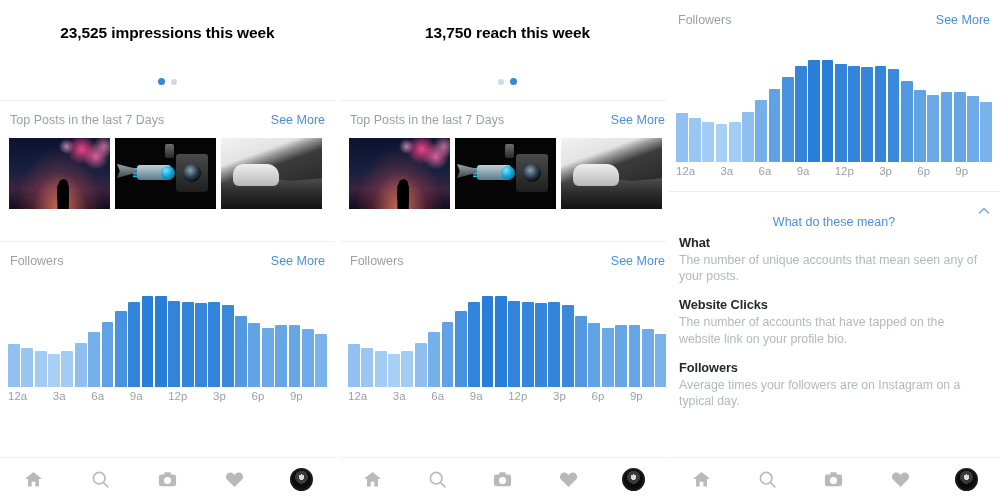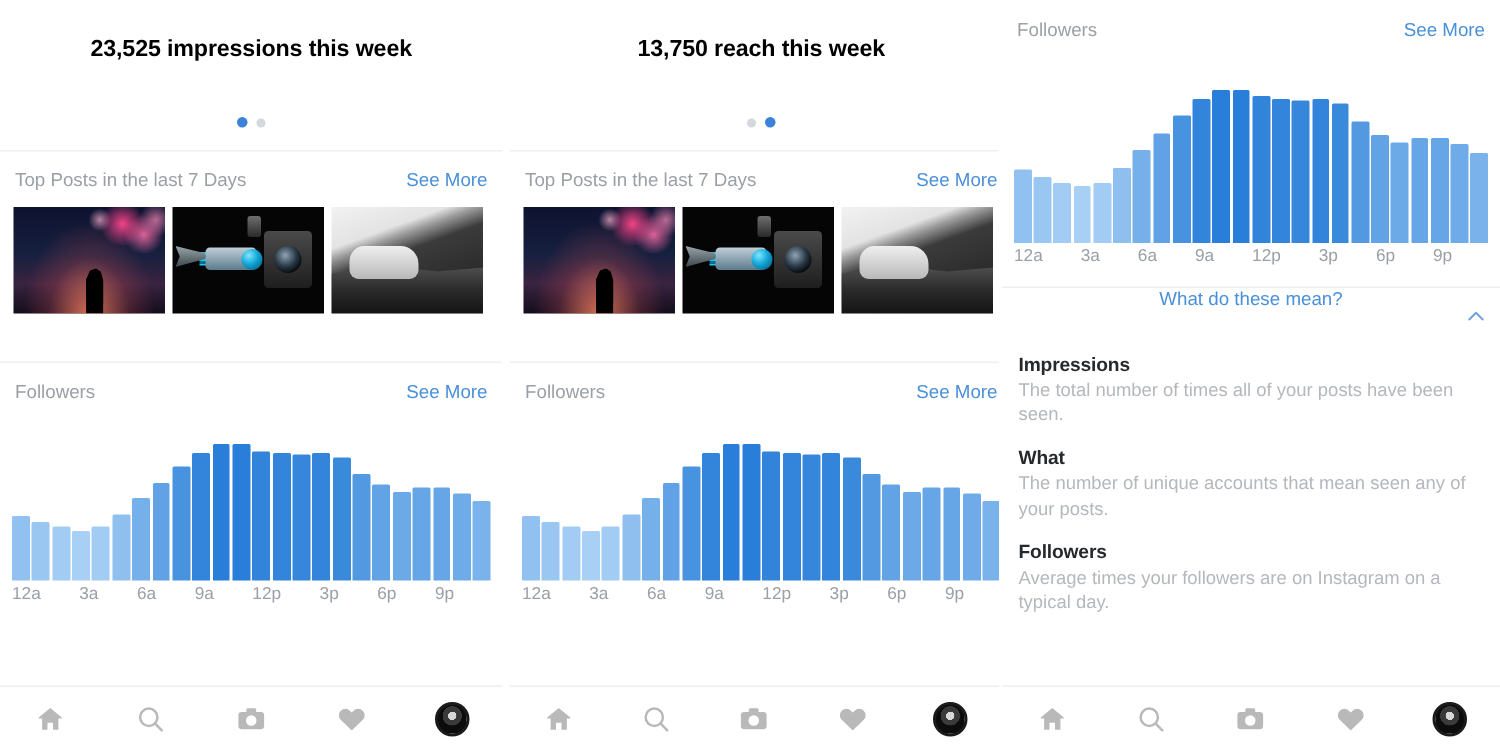--- a/index.html
+++ b/index.html
@@ -90,21 +90,21 @@
 
   
   .chart-wrap { padding:0 0 0 0; }
   .chart { position:relative; height:108px; display:flex; align-items:flex-end;
            padding:0 8px; gap:1.5px; }
   .bar { flex:1 1 0; border-radius:1px 1px 0 0; }
   .axis { display:flex; padding:3px 8px 0 8px; gap:1.5px; }
   .axis span { flex:1 1 0; text-align:center; font-size:11.5px; color:#9aa0a6; white-space:nowrap; }
 
   
-  .expander { position:relative; height:37px; display:flex; align-items:flex-start; justify-content:center; }
+  .expander { position:relative; height:37px; display:flex; align-items:flex-end; justify-content:center; }
   .expander .lbl { font-size:12.5px; color:#4a90d9; }
   .chev { position:absolute; right:11px; top:13px; width:11px; height:11px; }
   .chev svg { display:block; }
 
   .defs { padding:6px 11px 0 11px; }
   .def { margin-bottom:13px; }
   .def-t { font-size:12.8px; color:#26292c; font-weight:700; margin-bottom:2px; letter-spacing:-.1px; }
   .def-d { font-size:12.3px; color:#b4b8bd; line-height:1.32; }
 
   
@@ -447,26 +447,26 @@
         <span class="lbl">What do these mean?</span>
         <span class="chev">
           <svg viewBox="0 0 12 12" width="12" height="12">
             <polyline points="1.5,8 6,3.5 10.5,8" fill="none" stroke="#6ca4dd" stroke-width="1.3" stroke-linecap="round" stroke-linejoin="round"></polyline>
           </svg>
         </span>
       </div>
 
       <div class="defs">
         <div class="def">
-          <div class="def-t">Impressions</div>
-          <div class="def-d">The total number of times all of your posts have been seen.</div>
-        </div>
-        <div class="def">
           <div class="def-t">What</div>
           <div class="def-d">The number of unique accounts that mean seen any of your posts.</div>
+        </div>
+        <div class="def">
+          <div class="def-t">Website Clicks</div>
+          <div class="def-d">The number of accounts that have tapped on the website link on your profile bio.</div>
         </div>
         <div class="def">
           <div class="def-t">Followers</div>
           <div class="def-d">Average times your followers are on Instagram on a typical day.</div>
         </div>
       </div>
     </div>
     <div class="nav">
         <div class="nav-item">
           <span>

